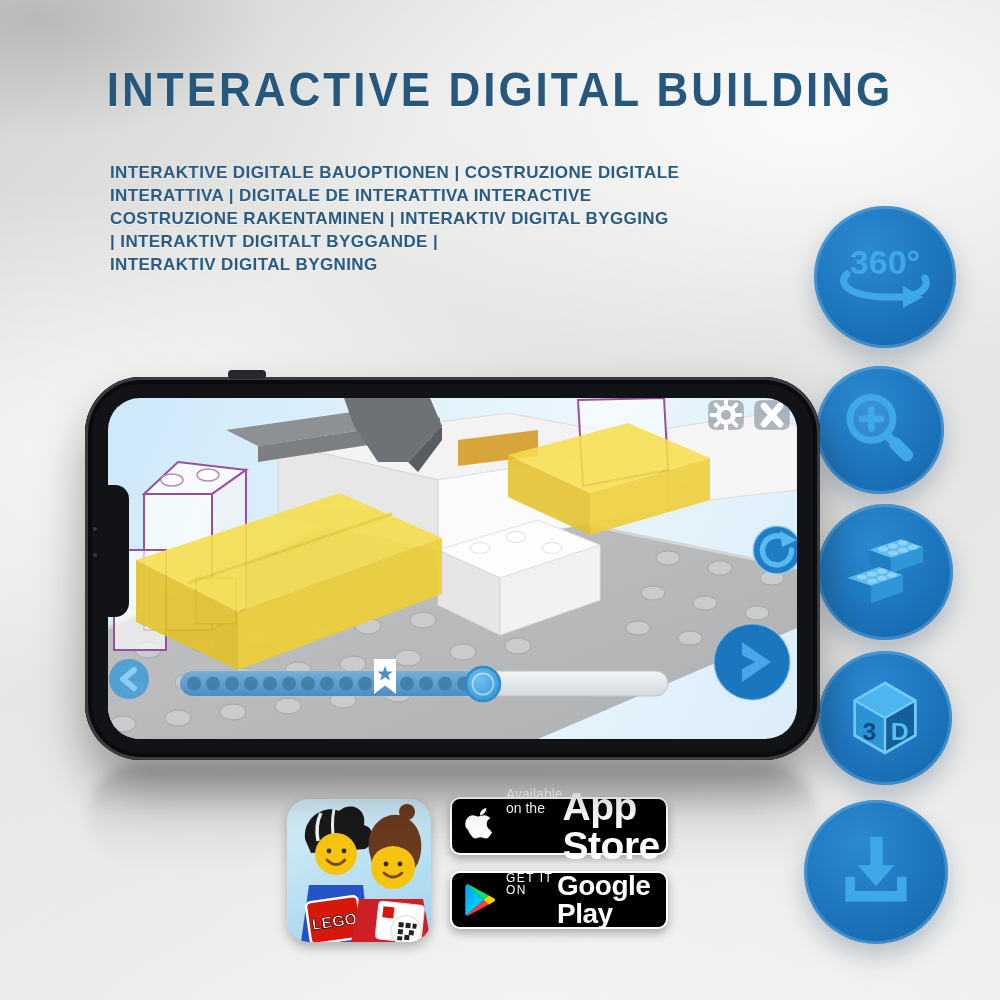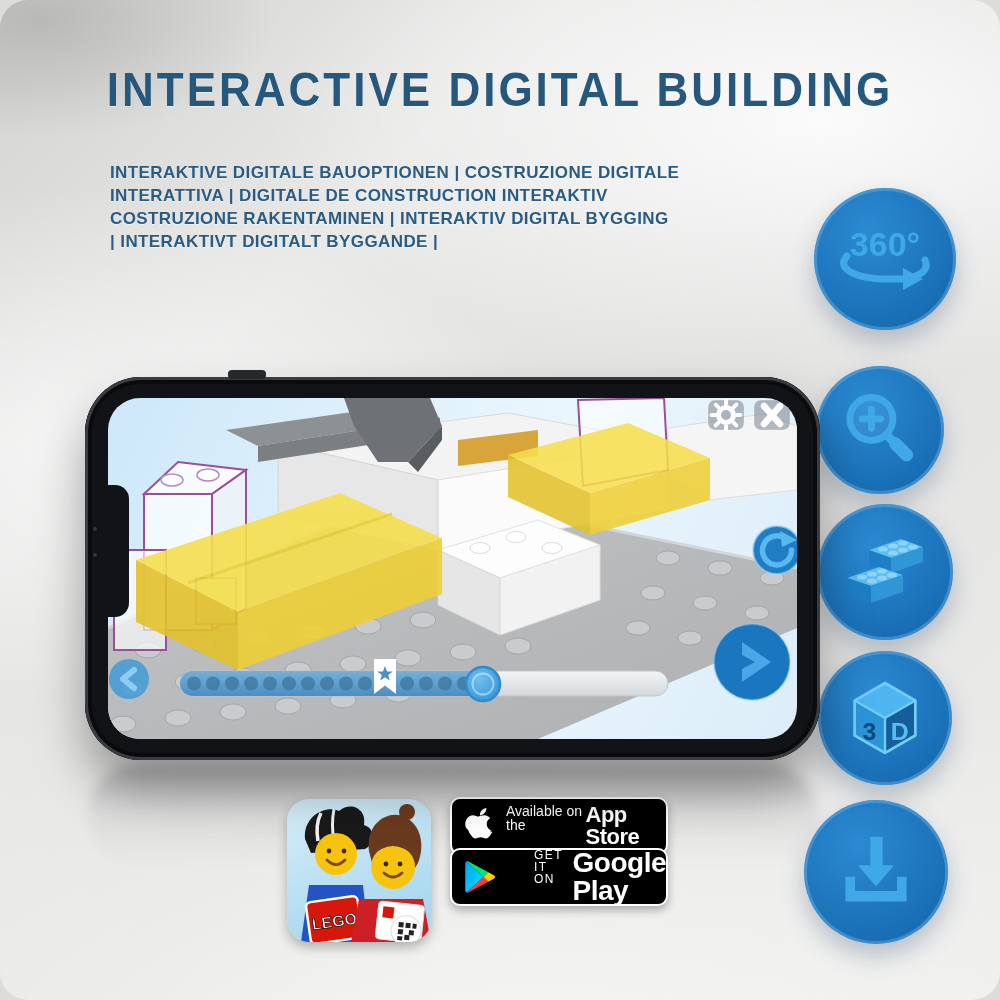--- a/index.html
+++ b/index.html
@@ -5,21 +5,20 @@
   html,body{margin:0;padding:0;background:#dcdcdb;}
   .stage{
     position:relative;width:1000px;height:1000px;overflow:hidden;
     font-family:"Liberation Sans", sans-serif;
     background:
       radial-gradient(340px 170px at 4% 2%, rgba(150,150,148,.45), transparent 70%),
       radial-gradient(900px 420px at 82% 12%, rgba(255,255,255,.85), transparent 62%),
       radial-gradient(760px 420px at 8% 44%, rgba(255,255,255,.6), transparent 60%),
       radial-gradient(1300px 650px at 50% 110%, #f6f6f5, transparent 72%),
       linear-gradient(135deg,#d3d3d2 0%, #e8e8e7 28%, #e2e2e1 55%, #ececeb 100%);
-    border-radius: 28px;
   }
   
   .title{
     position:absolute;top:64px;left:0;width:1000px;text-align:center;
     font-size:44px;font-weight:bold;letter-spacing:3px;color:#26587e;
     transform:scaleY(1.1);text-shadow:0 1px 0 rgba(255,255,255,.55);
   }
   .subtitle{
     position:absolute;top:161px;left:110px;width:720px;text-align:left;
     font-size:17px;font-weight:bold;line-height:23px;color:#2a5c83;
@@ -66,38 +65,39 @@
     box-shadow:0 5px 12px rgba(0,0,0,.28);z-index:2;
   }
   .store-badge{
     position:absolute;left:450px;width:218px;height:58px;background:#000;
     border:2px solid #fff;border-radius:10px;color:#fff;display:flex;align-items:center;
     box-shadow:0 4px 10px rgba(0,0,0,.3);z-index:2;box-sizing:border-box;
   }
   .store-badge .logo{margin:0 10px 0 12px;flex:0 0 auto;}
   .store-badge .txt{display:flex;flex-direction:row;justify-content:space-between;line-height:1;}
   .as-line1{font-size:14px;margin-bottom:3px;}
-  .as-line2{font-size:22px;font-weight:bold;letter-spacing:-.5px;}
+  .as-line2{font-size:39px;font-weight:bold;letter-spacing:-.5px;}
   .gp-line1{font-size:12px;letter-spacing:1.5px;margin-bottom:4px;}
   .gp-line2{font-size:28px;font-weight:bold;letter-spacing:-.5px;}
 </style>
 </head>
 <body>
 
 <div class="stage">
 
   <div class="title">INTERACTIVE DIGITAL BUILDING</div>
   <div class="subtitle">
     <div>INTERAKTIVE DIGITALE BAUOPTIONEN | COSTRUZIONE DIGITALE</div>
-    <div>INTERATTIVA | DIGITALE DE CONSTRUCTION INTERAKTIV</div>
+    <div>INTERATTIVA | DIGITALE DE INTERATTIVA INTERACTIVE</div>
     <div>COSTRUZIONE RAKENTAMINEN | INTERAKTIV DIGITAL BYGGING</div>
     <div>| INTERAKTIVT DIGITALT BYGGANDE |</div>
-  </div>
-
-  <div class="fc" style="left:814px;top:188px;width:142px;height:142px;">
+    <div>INTERAKTIV DIGITAL BYGNING</div>
+  </div>
+
+  <div class="fc" style="left:814px;top:206px;width:142px;height:142px;">
     <svg width="104" height="78" viewBox="0 0 104 78">
       <text x="52" y="36" text-anchor="middle" font-family="Liberation Sans, sans-serif" font-size="34" font-weight="bold" fill="#3fa9e8">360°</text>
       <path d="M14,36 C4,46 16,57 48,59 L72,59" fill="none" stroke="#3fa9e8" stroke-width="7" stroke-linecap="round"></path>
       <path d="M92,40 C96,48 90,55 76,58" fill="none" stroke="#3fa9e8" stroke-width="7" stroke-linecap="round"></path>
       <polygon points="70,48 90,59 70,70" fill="#3fa9e8"></polygon>
     </svg>
   </div>
 
   <div class="fc" style="left:816px;top:366px;width:128px;height:128px;">
     <svg width="86" height="86" viewBox="0 0 100 100">
@@ -390,21 +390,21 @@
   <div class="store-badge" style="top:797px;">
     <svg class="logo" width="32" height="38" viewBox="0 0 170 200">
       <path fill="#fff" d="M150.37 130.25c-2.45 5.66-5.35 10.87-8.71 15.66-4.58 6.53-8.33 11.05-11.22 13.56-4.48 4.12-9.28 6.23-14.42 6.35-3.69 0-8.14-1.05-13.32-3.18-5.2-2.12-9.97-3.17-14.34-3.17-4.58 0-9.49 1.05-14.75 3.17-5.26 2.13-9.5 3.24-12.74 3.35-4.93.21-9.84-1.96-14.75-6.52-3.13-2.73-7.04-7.41-11.73-14.04-5.03-7.08-9.17-15.29-12.41-24.65C8.5 110.67 6.76 100.88 6.76 91.4c0-10.86 2.35-20.22 7.05-28.07 3.69-6.3 8.6-11.27 14.75-14.92s12.79-5.51 19.95-5.63c3.91 0 9.05 1.21 15.43 3.59 6.36 2.39 10.45 3.6 12.24 3.6 1.34 0 5.88-1.42 13.57-4.24 7.27-2.62 13.41-3.7 18.44-3.28 13.63 1.1 23.87 6.47 30.68 16.15-12.19 7.39-18.22 17.73-18.1 31 .11 10.34 3.86 18.94 11.23 25.77 3.34 3.17 7.07 5.62 11.22 7.36-.9 2.61-1.85 5.11-2.85 7.51zM119.11 7.24c0 8.1-2.96 15.67-8.86 22.67-7.12 8.32-15.73 13.13-25.07 12.38a25.2 25.2 0 0 1-.19-3.07c0-7.78 3.39-16.1 9.4-22.91 3-3.45 6.82-6.31 11.45-8.6 4.62-2.25 8.99-3.5 13.1-3.74.12 1.08.17 2.17.17 3.27z"></path>
     </svg>
     <div class="txt">
       <span class="as-line1">Available on the</span>
       <span class="as-line2">App Store</span>
     </div>
   </div>
 
-  <div class="store-badge" style="top:848px;gap:28px;">
+  <div class="store-badge" style="top:871px;">
     <svg class="logo" width="32" height="36" viewBox="0 0 40 44">
       <defs>
         <linearGradient id="gpBlue" x1="0" y1="0" x2="1" y2="1">
           <stop offset="0" stop-color="#00a0ff"></stop>
             <stop offset="1" stop-color="#00e5ff"></stop>
         </linearGradient>
       </defs>
       <path fill="url(#gpBlue)" d="M3 2.6 L24.4 22 L3 41.4 C2 40.8 1.6 39.8 1.6 38.6 V5.4 C1.6 4.2 2 3.2 3 2.6 Z"></path>
       <path fill="#00e675" d="M3 2.6 C3.6 2.2 4.5 2.2 5.4 2.7 L30.5 16.2 L24.4 22 Z"></path>
       <path fill="#ff3a44" d="M24.4 22 L30.5 27.8 L5.4 41.3 C4.5 41.8 3.6 41.8 3 41.4 Z"></path>

